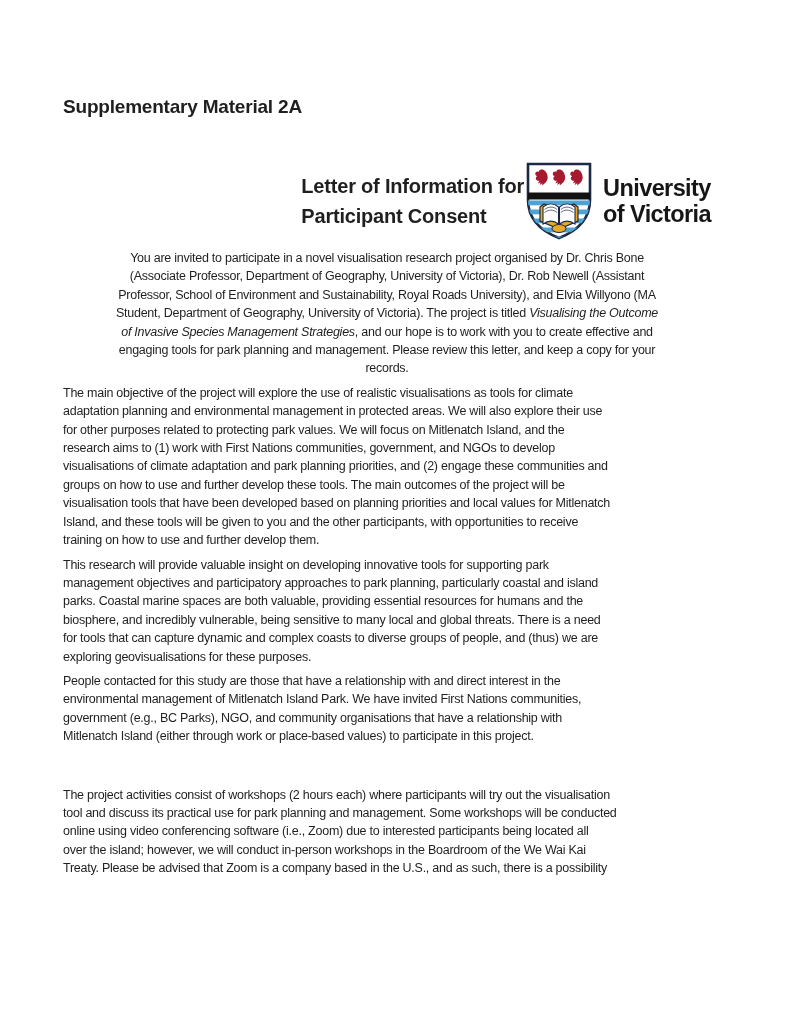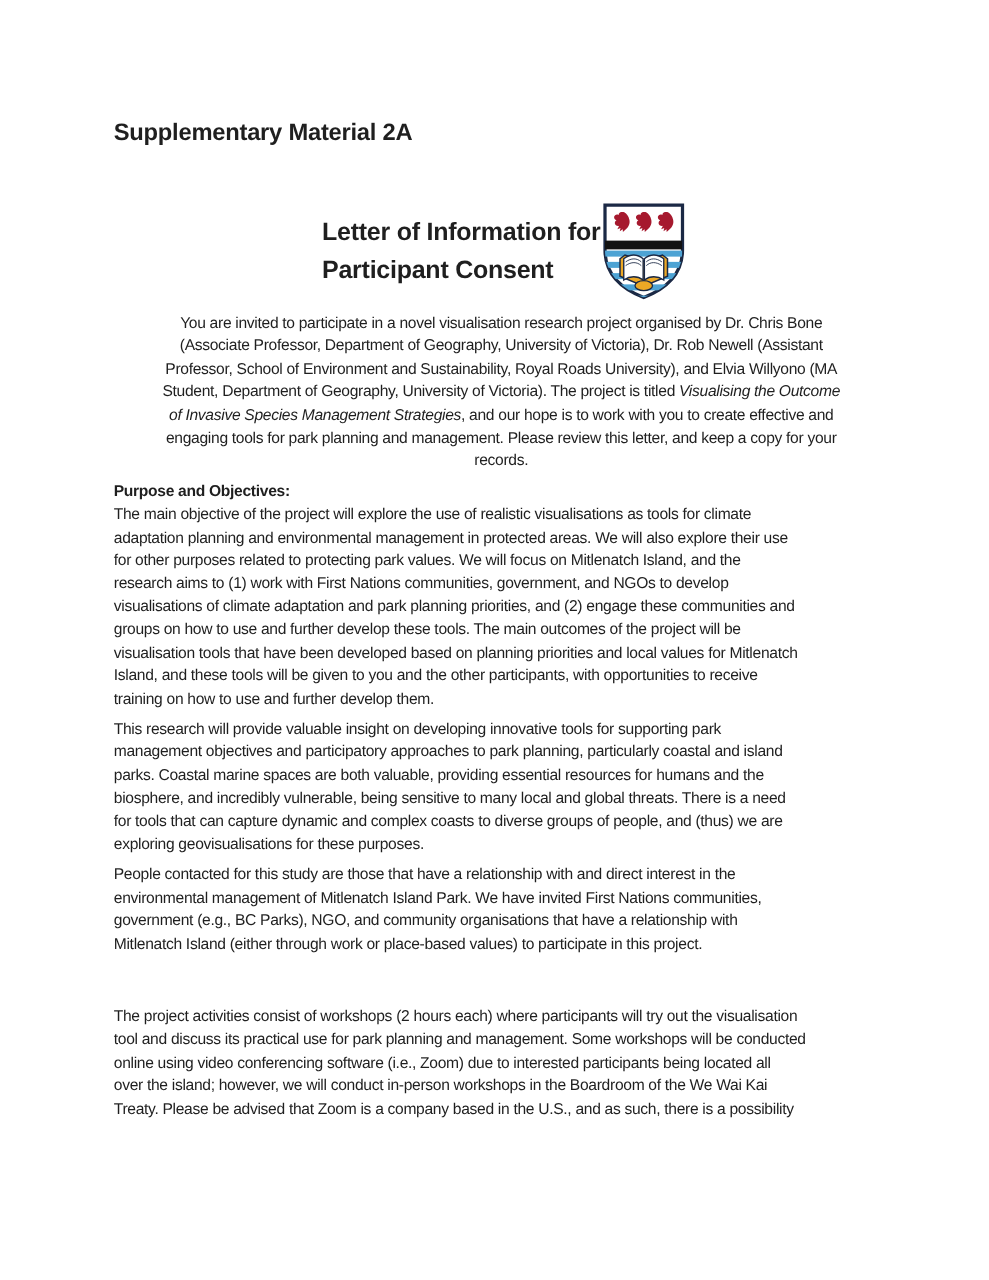--- a/index.html
+++ b/index.html
@@ -6,32 +6,32 @@
   body {
     width: 791px; height: 1024px;
     background: #ffffff;
     font-family: "Liberation Sans", sans-serif;
     color: #1f1f1f;
     overflow: hidden;
   }
   .page {
     box-sizing: border-box;
     width: 791px; height: 892px;
-    padding: 95px 80px 0 91px;
+    padding: 95px 80px 0 63px;
   }
   .doc-title {
     font-size: 19px;
     line-height: 23px;
     font-weight: 700;
     margin: 0;
     letter-spacing: -0.2px;
   }
   .header-row {
     display: flex;
-    justify-content: center;
+    justify-content: flex-end;
     align-items: center;
     margin-top: 44px;
   }
   .letter-heading {
     font-size: 20px;
     line-height: 30px;
     font-weight: 700;
     margin: 0;
     padding-left: 6px;
     letter-spacing: -0.2px;
@@ -104,33 +104,34 @@
           <use href="#martlet" x="45" y="7"></use>
         </g>
         <g>
           <path d="M16,45 L20,42 L35,47 L50,42 L54,45 L54,59 L35,67 L16,59 Z" stroke="#1b2945" stroke-width="1.2" fill="#eca825"></path>
           <path d="M19,45 C24,41 30,41 34.5,45 L34.5,62 C30,58.5 24,58.5 19,62 Z" fill="#ffffff" stroke="#1b2945" stroke-width="1.1"></path>
           <path d="M51,45 C46,41 40,41 35.5,45 L35.5,62 C40,58.5 46,58.5 51,62 Z" fill="#ffffff" stroke="#1b2945" stroke-width="1.1"></path>
           <path d="M20.5,47.5 C25,44.3 29.5,44.3 33,47.5 M37,47.5 C40.5,44.3 45,44.3 49.5,47.5 M20.5,50.5 C25,47.3 29.5,47.3 33,50.5 M37,50.5 C40.5,47.3 45,47.3 49.5,50.5" fill="none" stroke="#1b2945" stroke-width="0.7"></path>
           <ellipse cx="35" cy="66.5" rx="7" ry="4" stroke="#1b2945" stroke-width="1" fill="#eca825"></ellipse>
         </g>
       </svg>
+      <div class="wordmark">University
+of Victoria</div>
     </div>
   </div>
 
   <p class="body-text intro"><span>You are invited to participate in a novel visualisation research project organised by Dr. Chris Bone
 (Associate Professor, Department of Geography, University of Victoria), Dr. Rob Newell (Assistant
 Professor, School of Environment and Sustainability, Royal Roads University), and Elvia Willyono (MA
 Student, Department of Geography, University of Victoria). The project is titled </span><span class="italic">Visualising the Outcome
 of Invasive Species Management Strategies</span><span>, and our hope is to work with you to create effective and
 engaging tools for park planning and management. Please review this letter, and keep a copy for your
 records.</span></p>
 
   <section class="section">
-    <div class="section-heading">Purpose and Objectives:</div>
     <p class="body-text">The main objective of the project will explore the use of realistic visualisations as tools for climate
 adaptation planning and environmental management in protected areas. We will also explore their use
 for other purposes related to protecting park values. We will focus on Mitlenatch Island, and the
 research aims to (1) work with First Nations communities, government, and NGOs to develop
 visualisations of climate adaptation and park planning priorities, and (2) engage these communities and
 groups on how to use and further develop these tools. The main outcomes of the project will be
 visualisation tools that have been developed based on planning priorities and local values for Mitlenatch
 Island, and these tools will be given to you and the other participants, with opportunities to receive
 training on how to use and further develop them.</p>
   </section>

